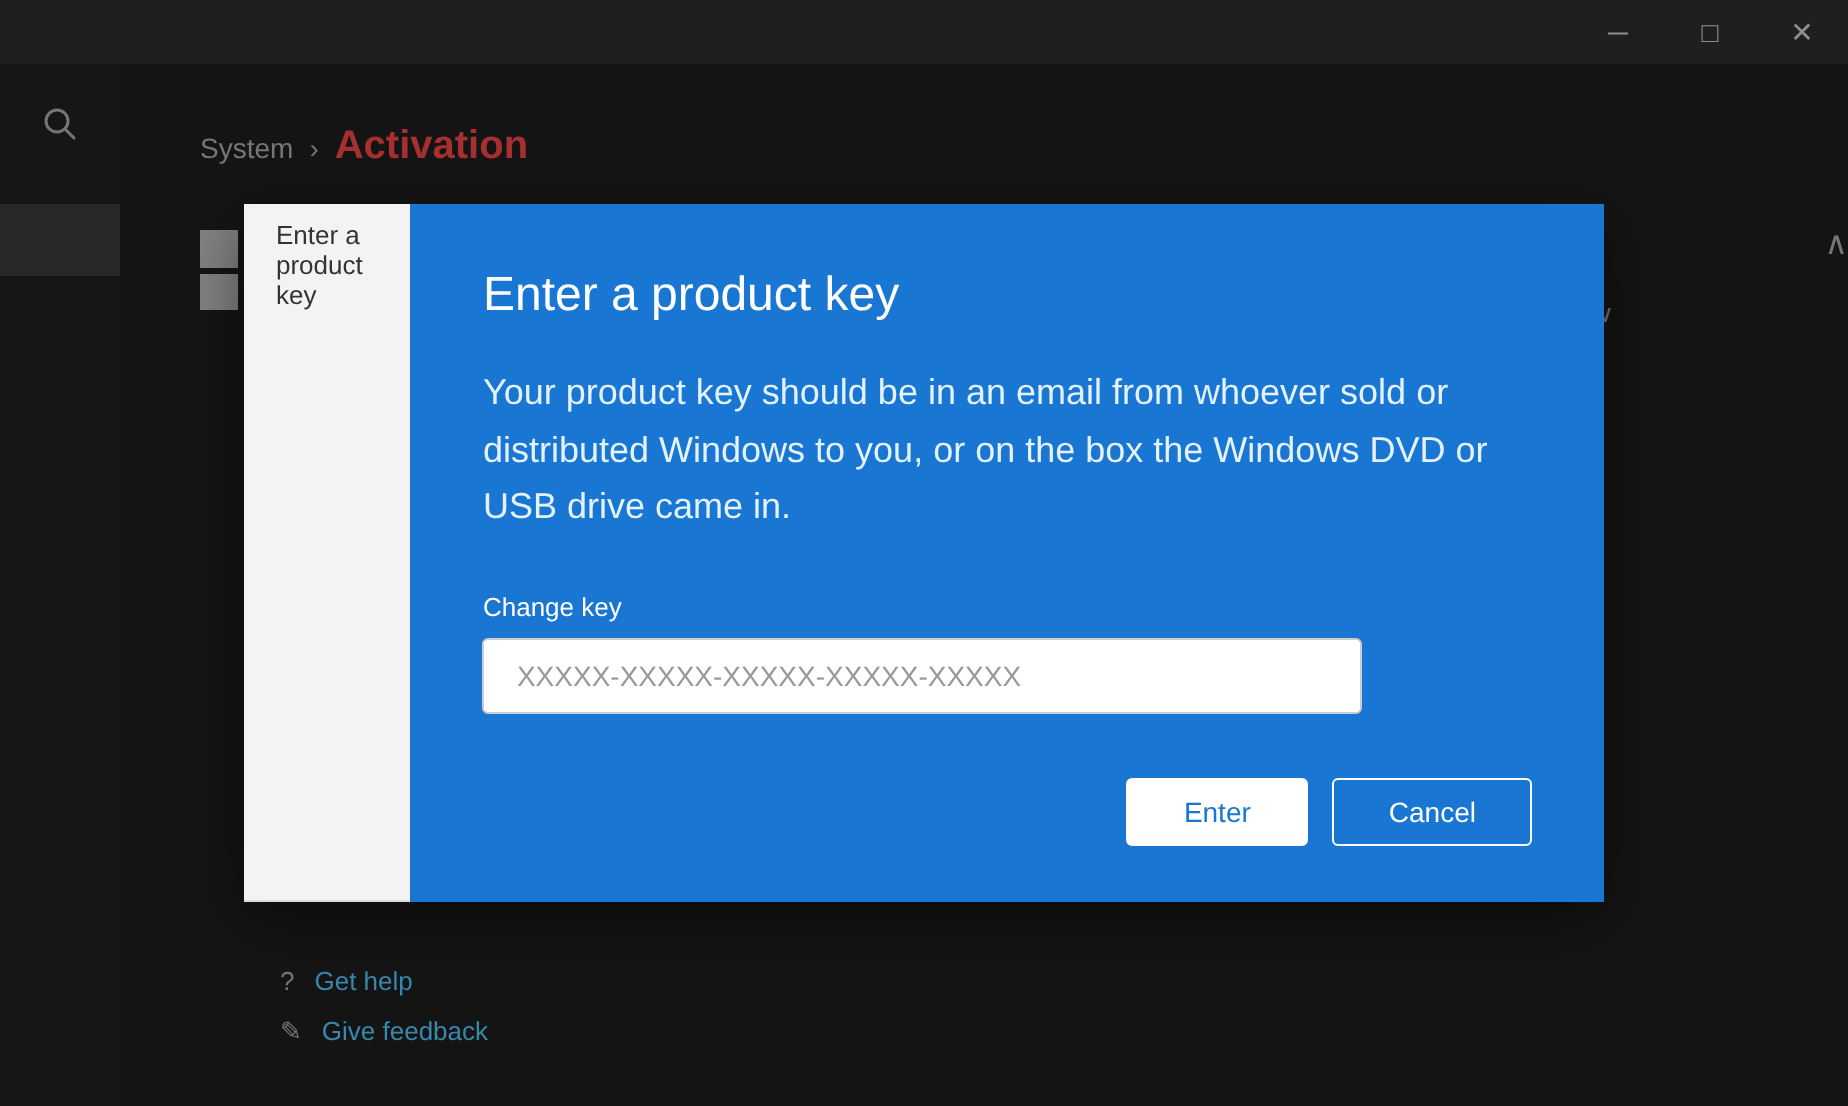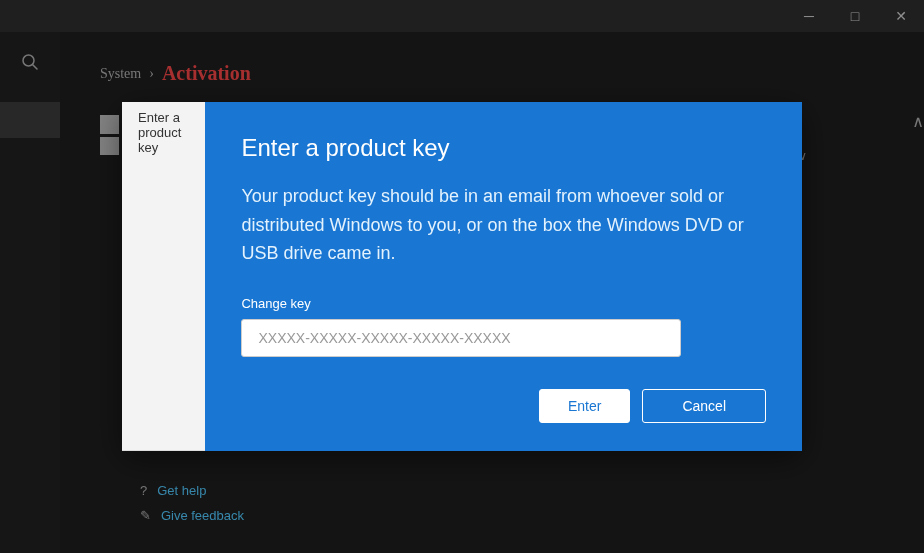--- a/index.html
+++ b/index.html
@@ -87,21 +87,20 @@
       flex: 1;
       background: #1e1e1e;
       padding: 30px 40px;
       position: relative;
     }
 
     .breadcrumb {
       display: flex;
       align-items: center;
       margin-bottom: 30px;
-      font-family: Liberation Serif, serif;
     }
 
     .breadcrumb-system {
       color: #aaa;
       font-size: 14px;
       cursor: pointer;
     }
 
     .breadcrumb-separator {
       color: #aaa;
@@ -299,21 +298,21 @@
       font-size: 14px;
       font-family: 'Segoe UI', Arial, sans-serif;
       cursor: pointer;
       border-radius: 3px;
     }
 
     .btn-cancel {
       background: transparent;
       color: #fff;
       border: 1px solid #fff;
-      padding: 8px 39px;
+      padding: 8px 27px;
       font-size: 14px;
       font-family: 'Segoe UI', Arial, sans-serif;
       cursor: pointer;
       border-radius: 3px;
     }
   </style>
 </head>
 <body>
 
 <div class="title-bar">

